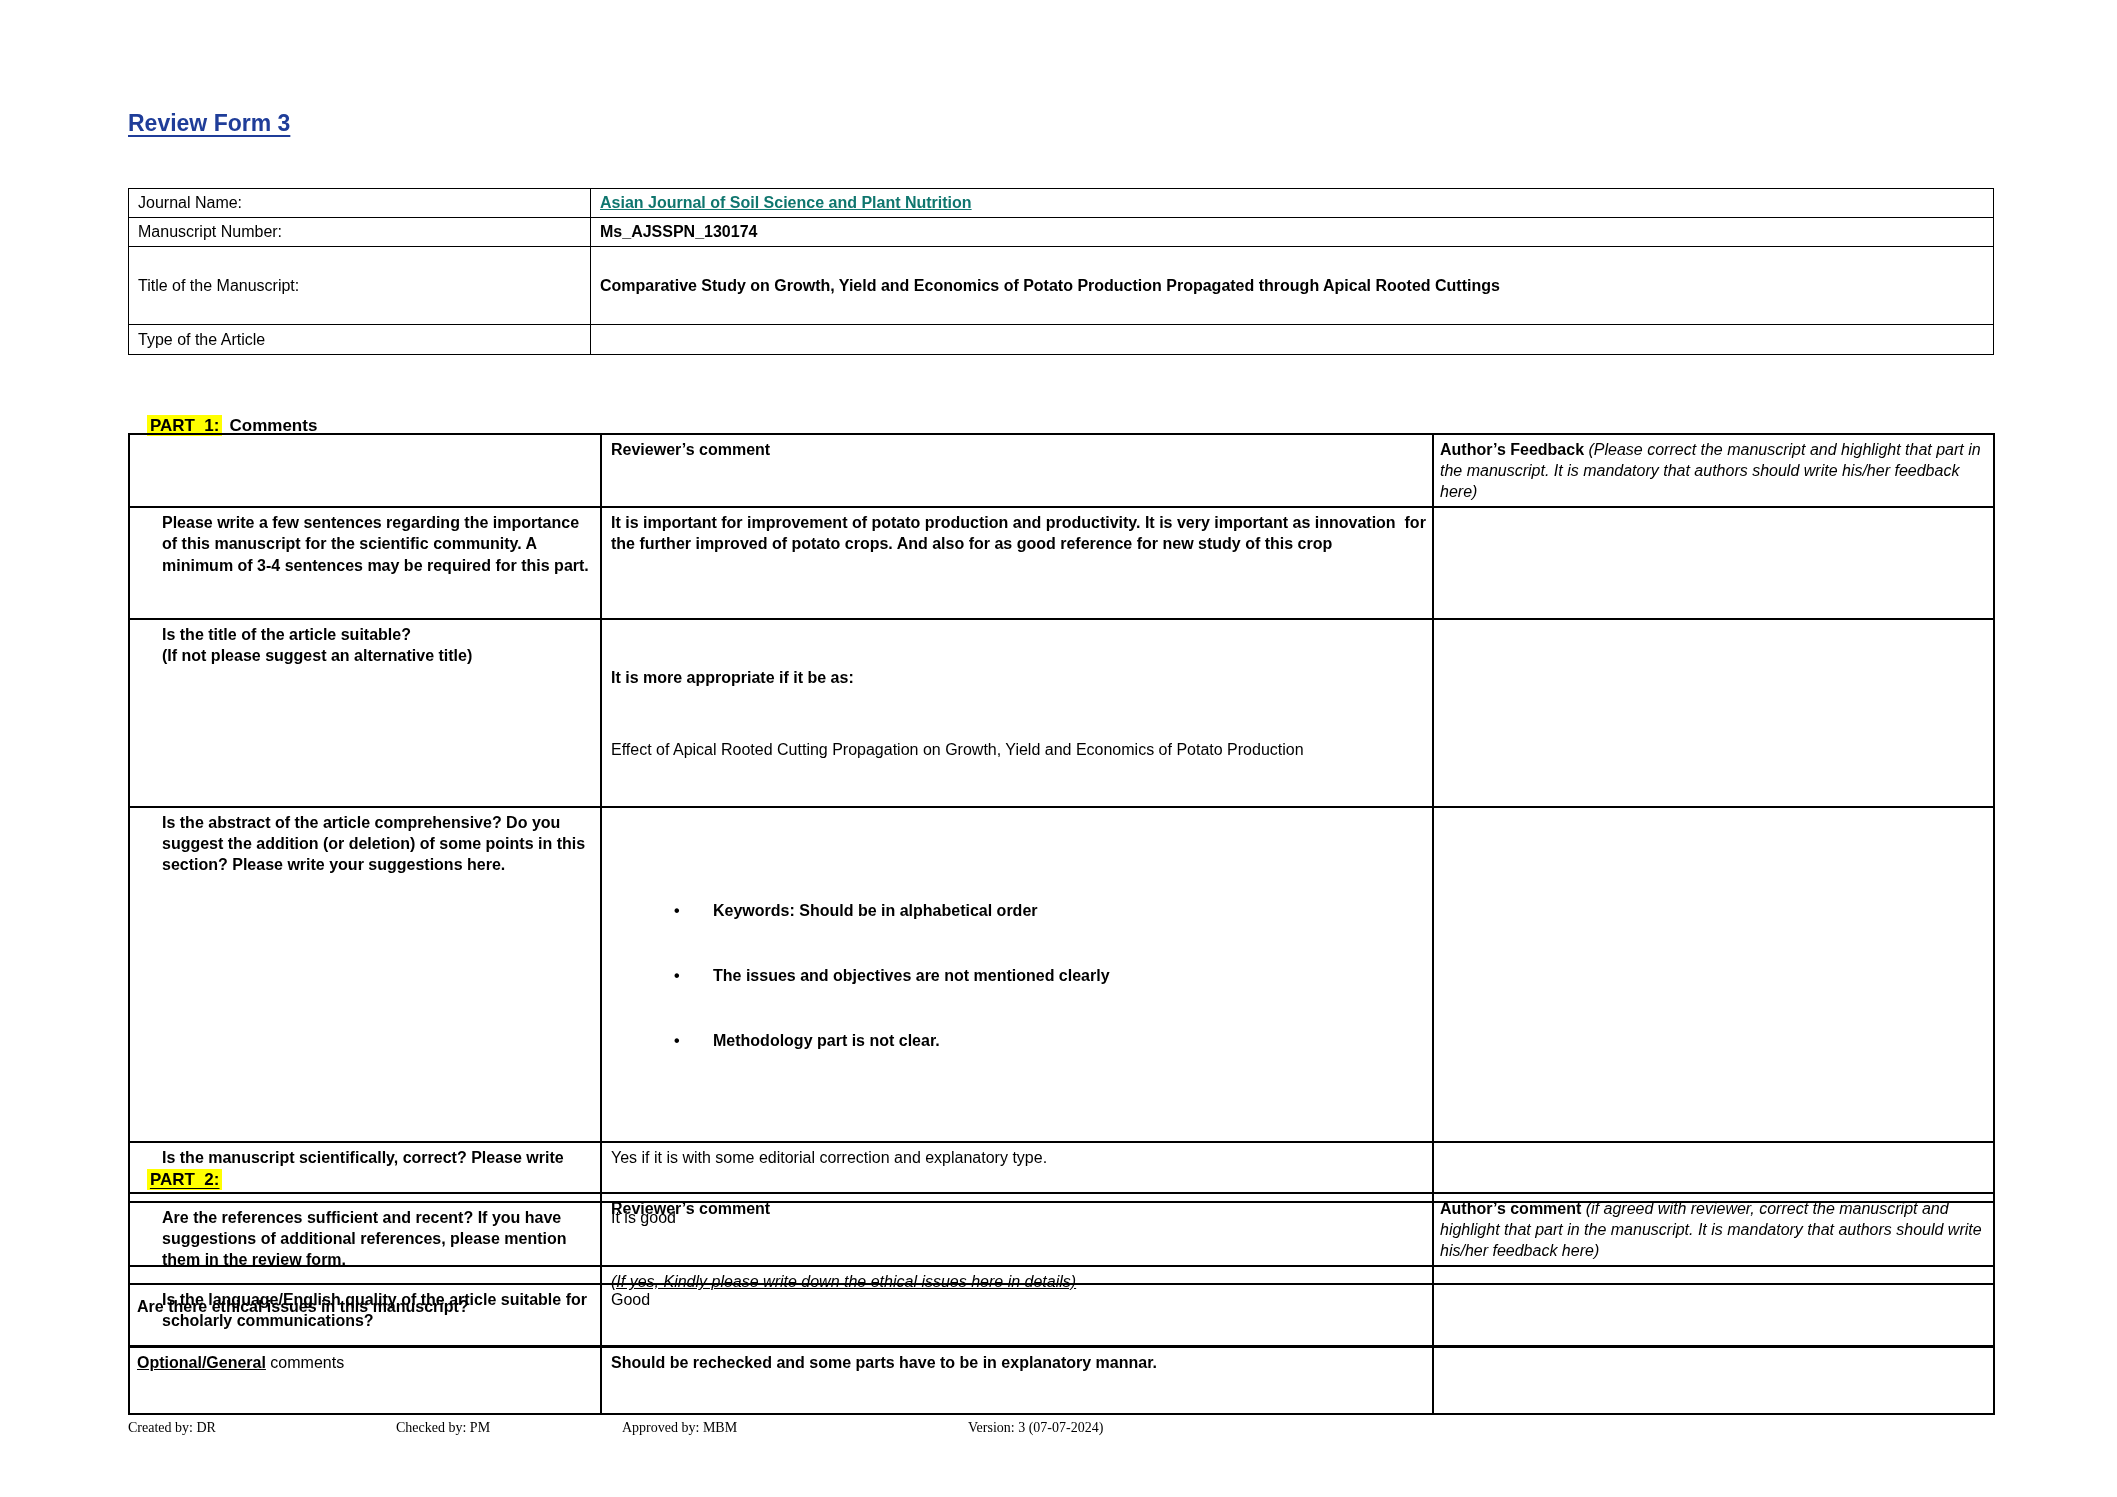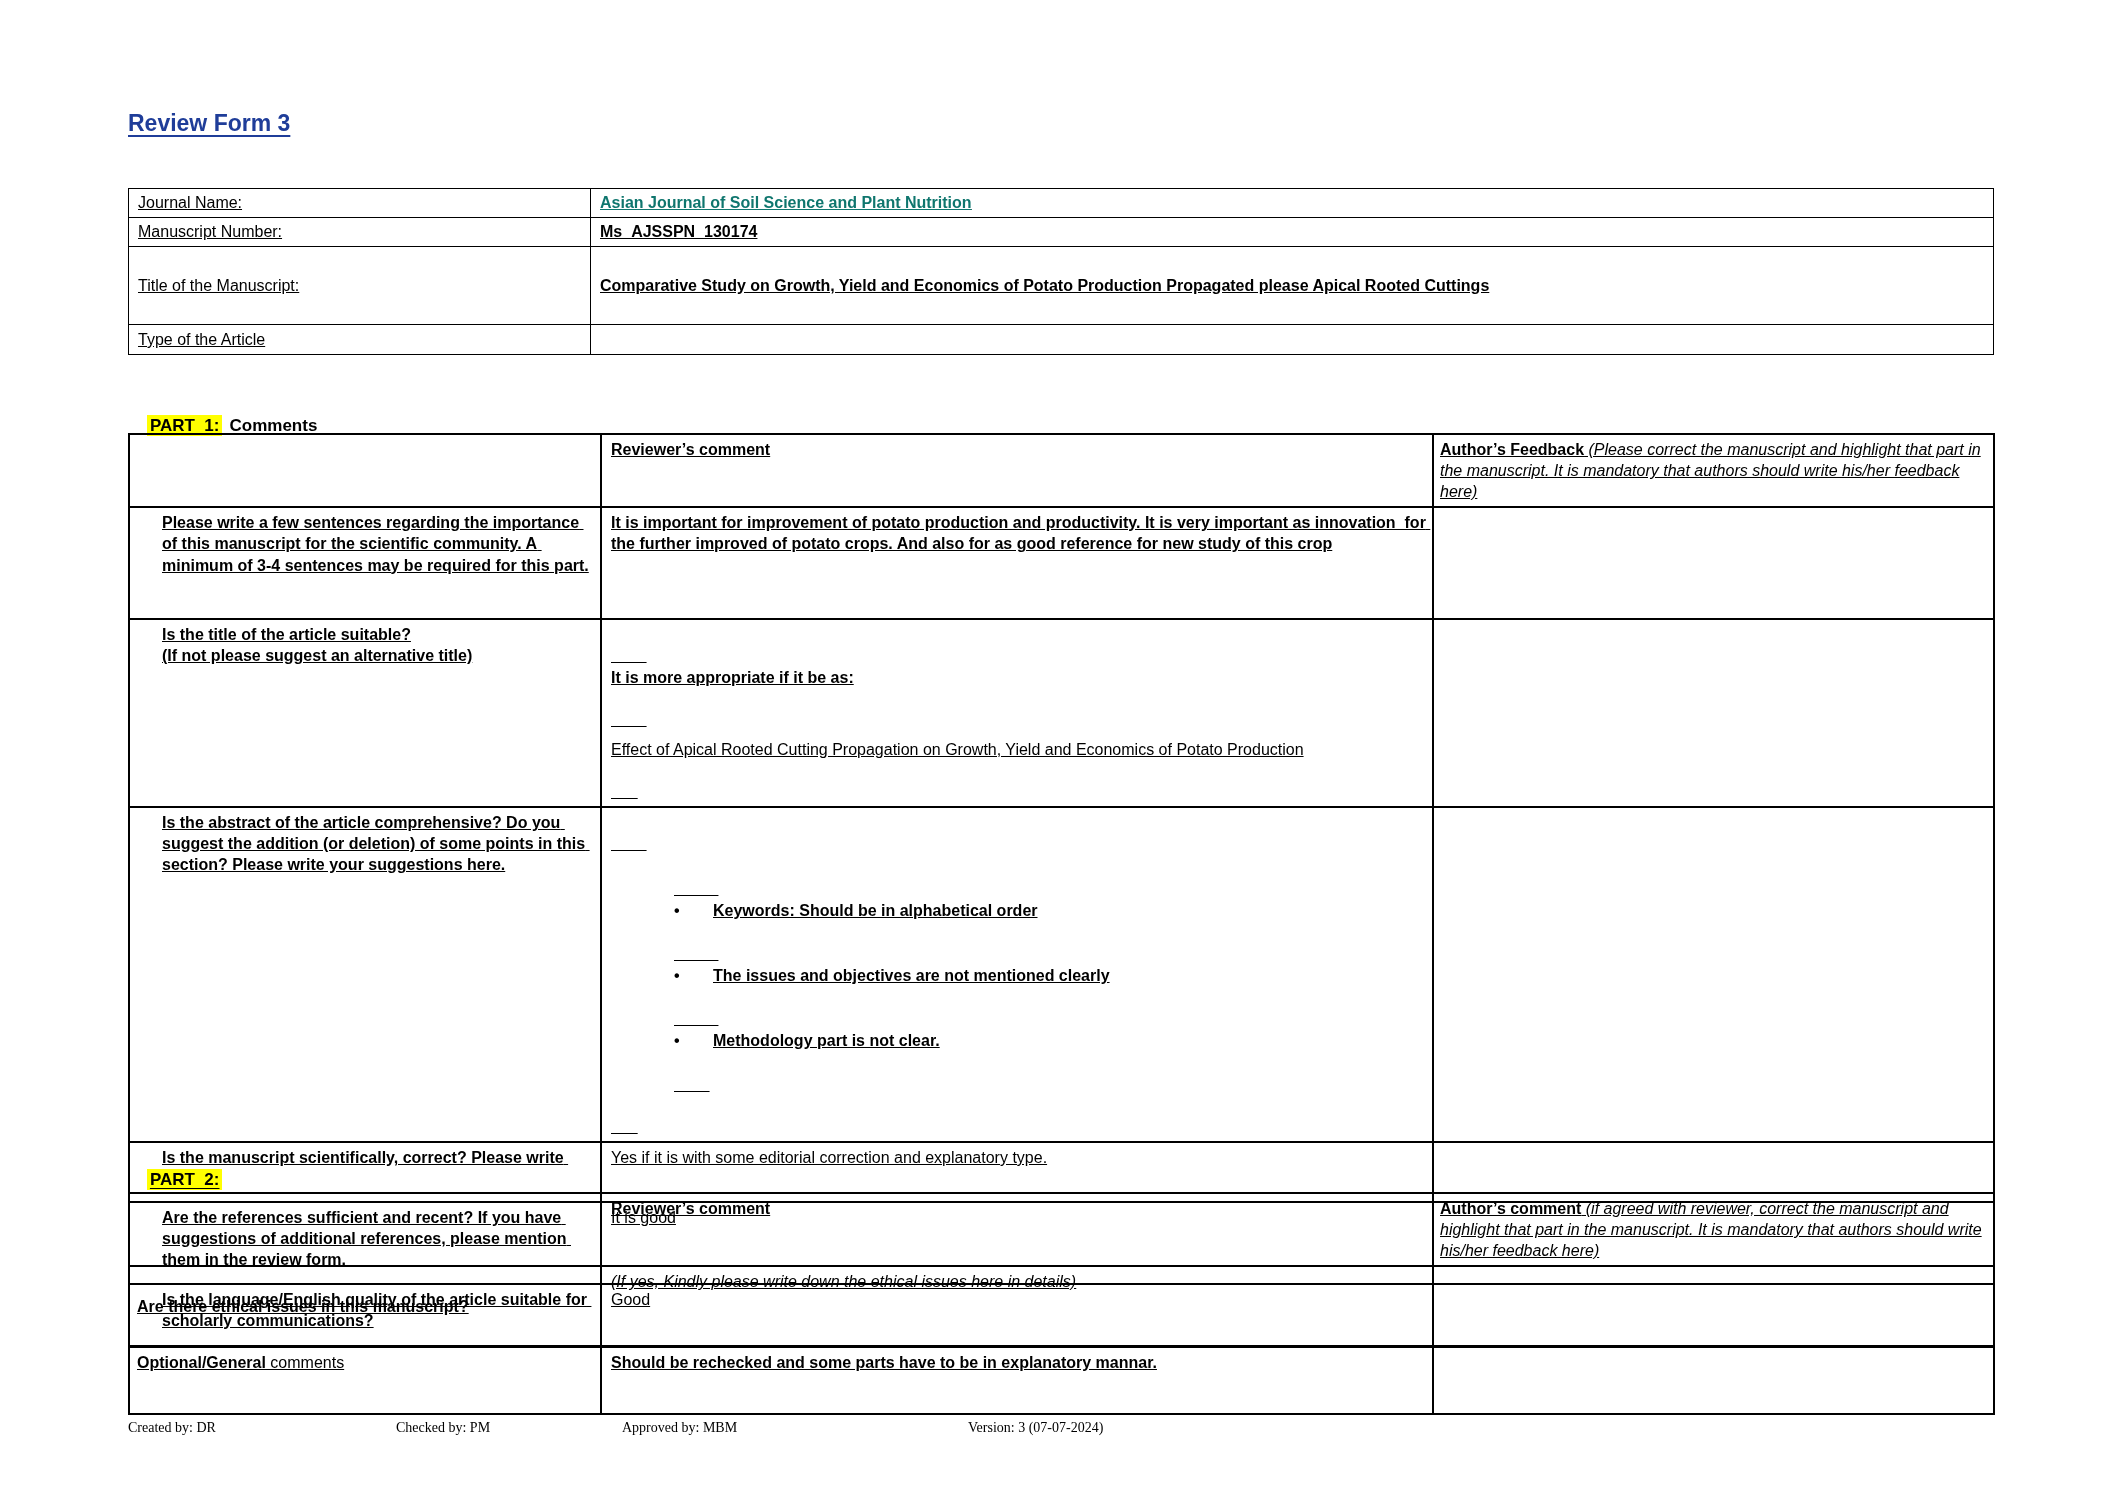--- a/index.html
+++ b/index.html
@@ -7,21 +7,21 @@
     position:relative; width:1886px; height:1497px; background:#ffffff;
     font-family:"Liberation Sans", sans-serif; color:#000;
   }
   
   .doc-title {
     position:absolute; left:128px; top:110px;
     font-size:23px; font-weight:bold; color:#1f3d99;
     text-decoration:underline; text-underline-offset:4px;
   }
   
-  table { border-collapse:collapse; table-layout:fixed;text-decoration:underline; }
+  table { border-collapse:collapse; table-layout:fixed; }
   td { border:2px solid #000; vertical-align:top; font-size:16px; line-height:1.32; overflow:hidden; }
 
   
   .meta-table { position:absolute; left:128px; top:188px; width:1865px; }
   .meta-table td { border-width:1.5px; padding:3px 9px; vertical-align:middle; }
   .meta-label { font-weight:normal; }
   .meta-value { font-weight:bold; }
   .label-top { vertical-align:top; }
   .journal-link { color:#0f766e; font-weight:bold; text-decoration:underline; cursor:pointer; }
 
@@ -75,21 +75,21 @@
         <tr style="height:29px">
       <td class="meta-label">Journal Name:</td>
       <td><span class="journal-link">Asian Journal of Soil Science and Plant Nutrition</span></td>
     </tr>
     <tr style="height:29px">
       <td class="meta-label">Manuscript Number:</td>
       <td class="meta-value">Ms_AJSSPN_130174</td>
     </tr>
     <tr style="height:78px">
       <td class="meta-label label-top">Title of the Manuscript:</td>
-      <td class="meta-value">Comparative Study on Growth, Yield and Economics of Potato Production Propagated please Apical Rooted Cuttings</td>
+      <td class="meta-value">Comparative Study on Growth, Yield and Economics of Potato Production Propagated through Apical Rooted Cuttings</td>
     </tr>
     <tr style="height:30px">
       <td class="meta-label">Type of the Article</td>
       <td></td>
     </tr>
   </tbody>
     </table>
 
   <div class="section-heading" style="top:396px">
     <span class="hl">PART  1:</span><span class="heading-rest">Comments</span>

